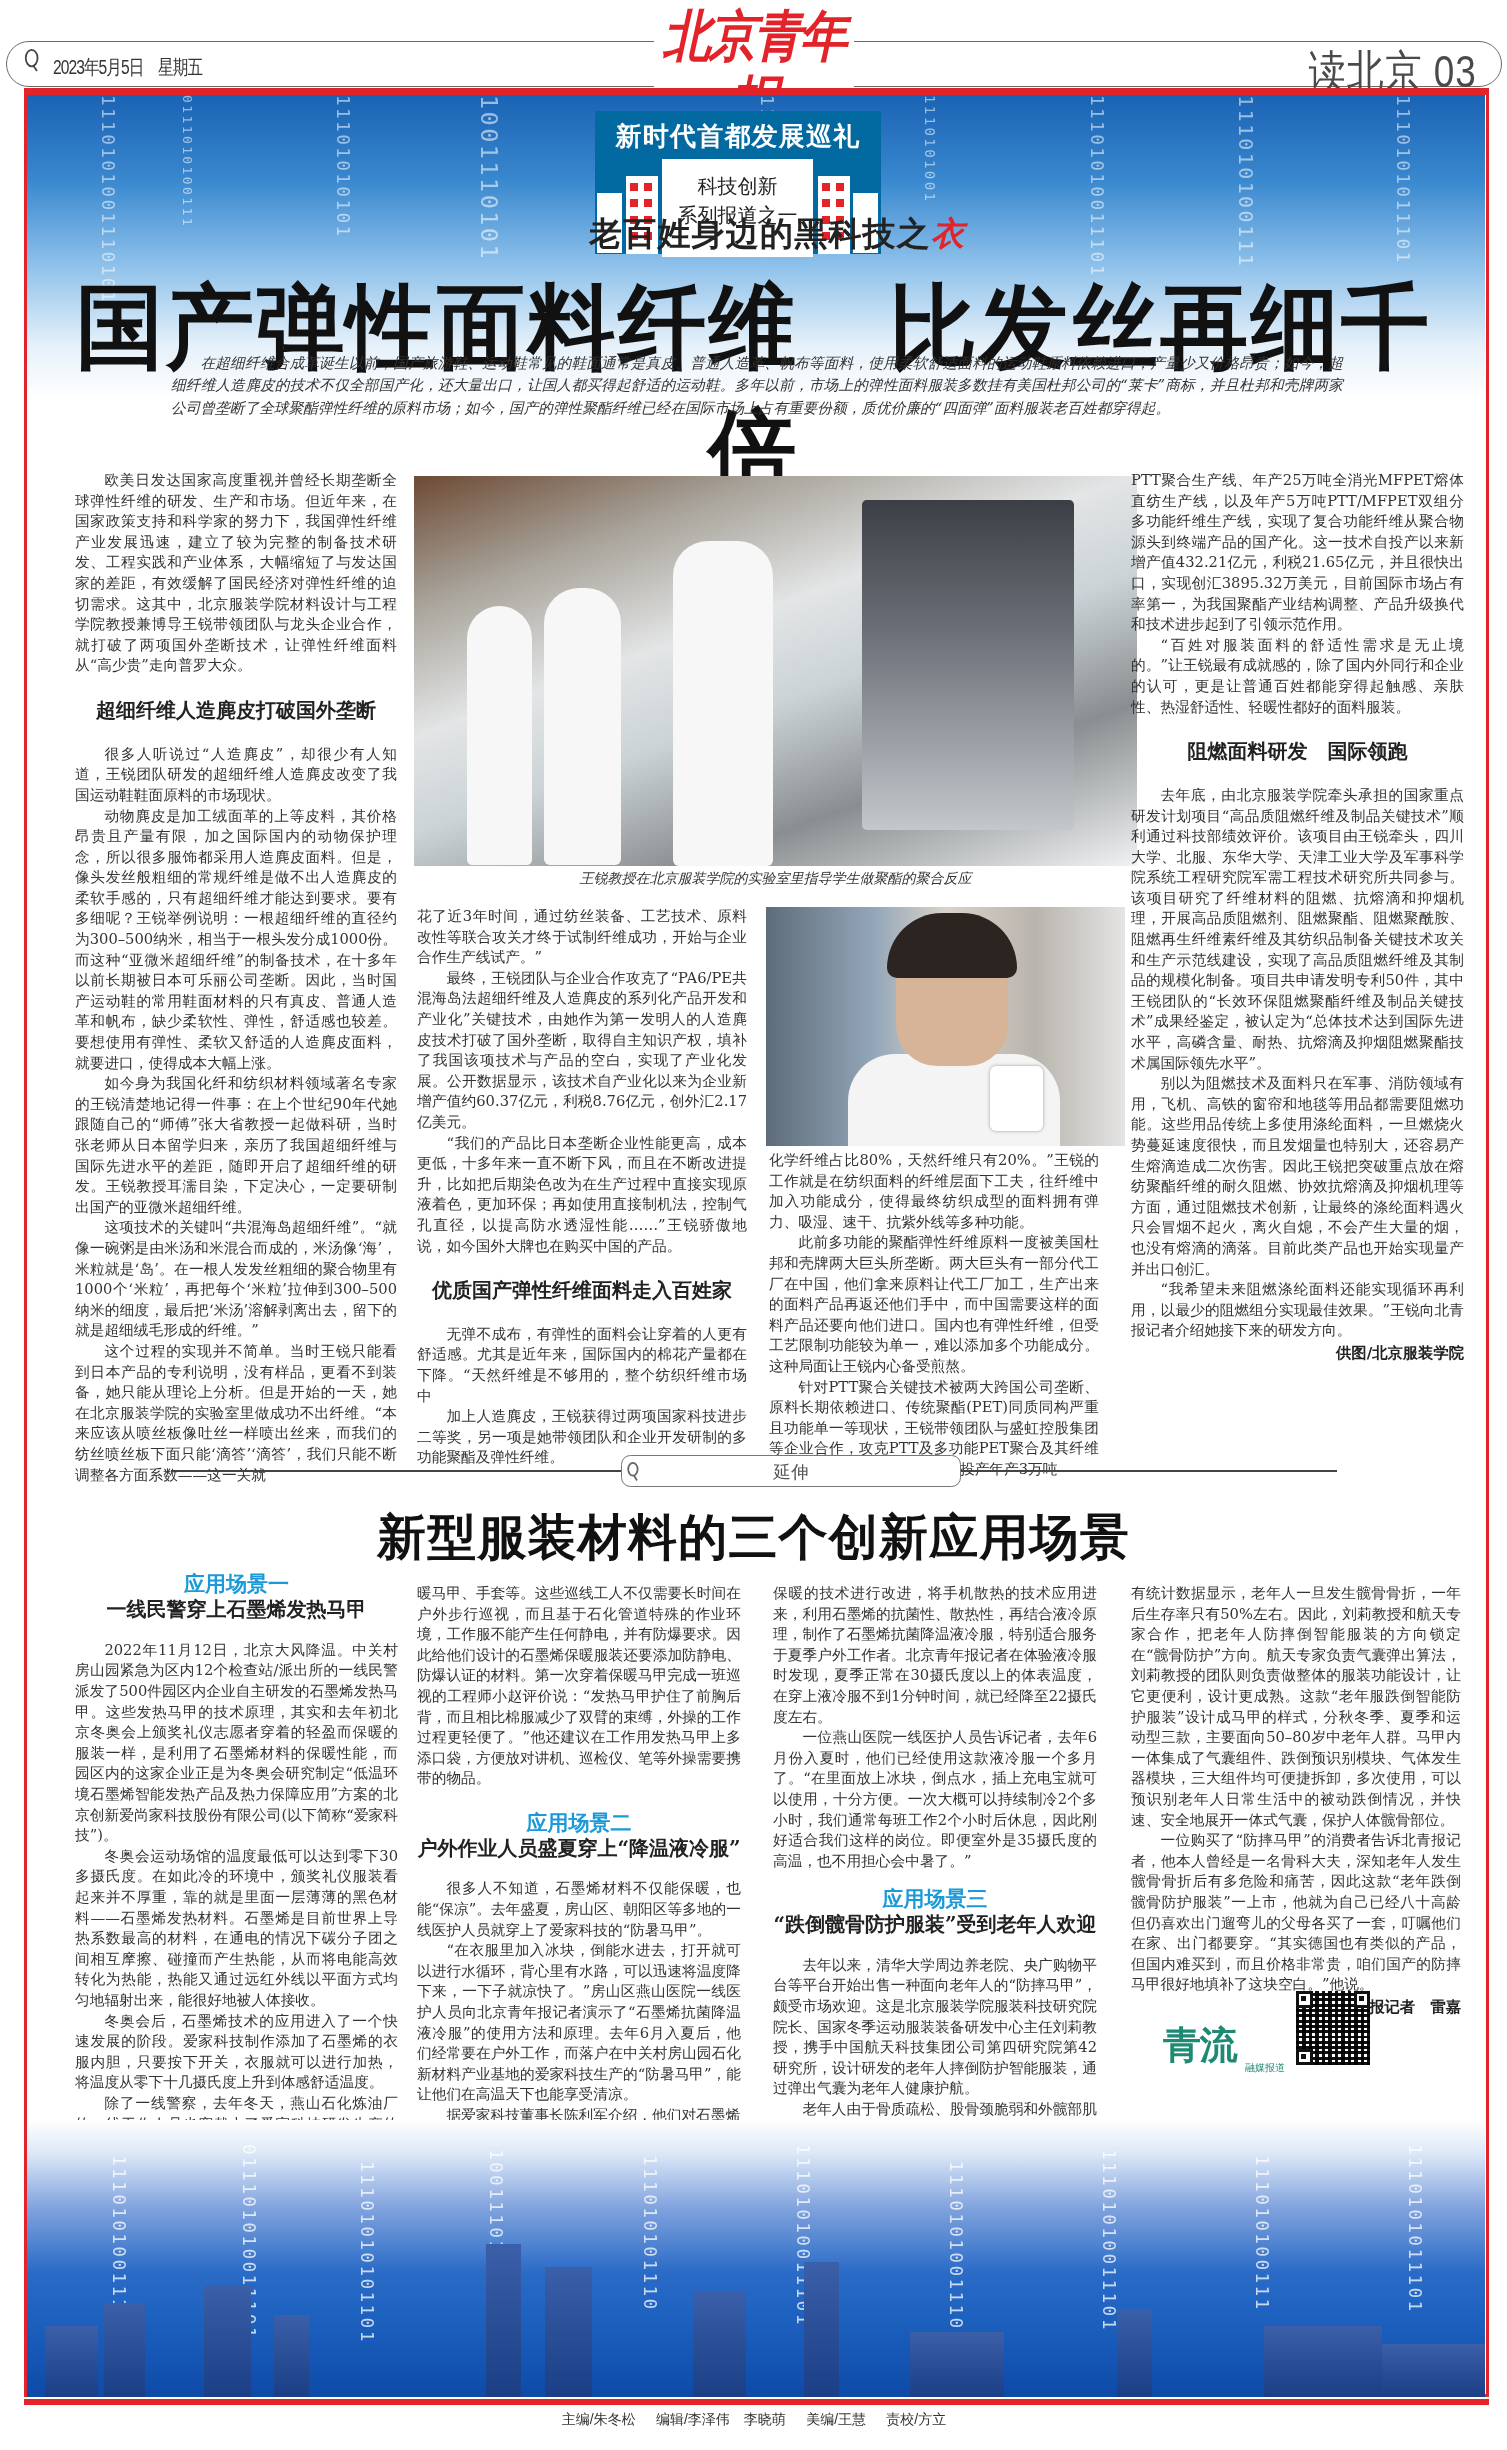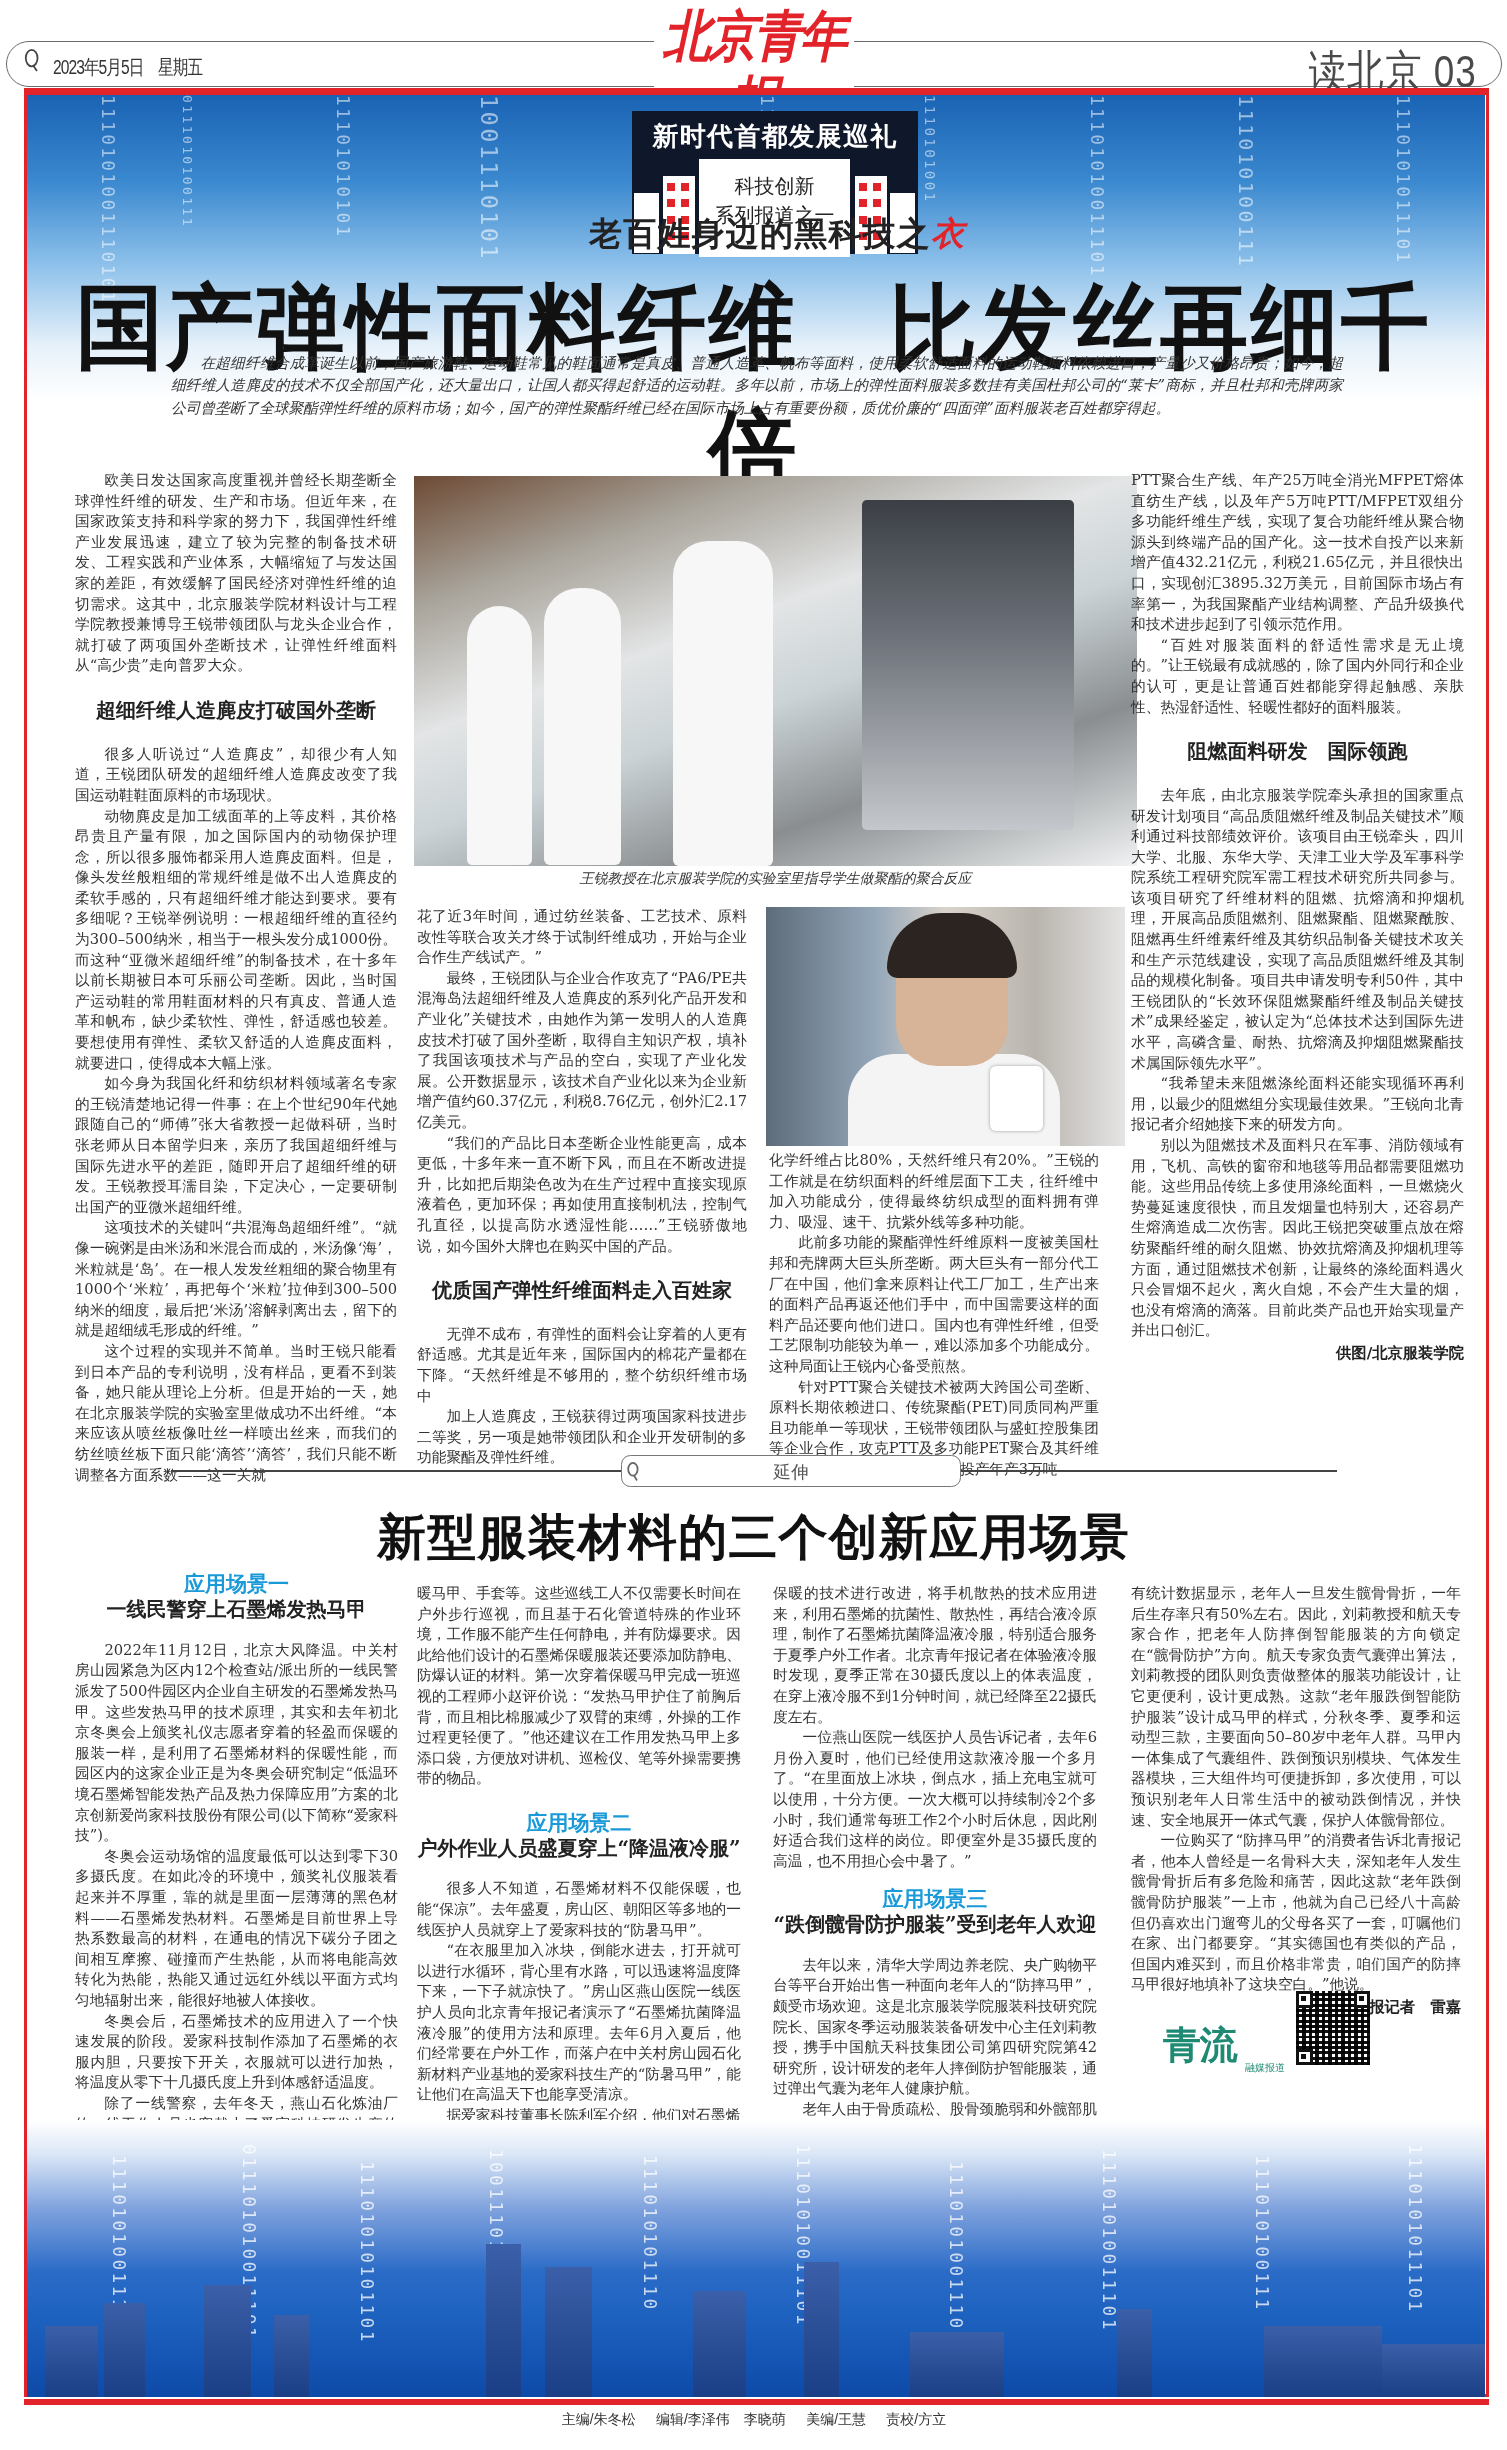--- a/index.html
+++ b/index.html
@@ -21,21 +21,21 @@
     font-size: 45px; color: #4a4a4a; letter-spacing: 1.2px; transform: scaleX(0.82); transform-origin: right; }
 
   
   .frame { position: absolute; left: 23.6px; top: 88px; width: 1465px; height: 2309px; border: 3.5px solid #e2232a; border-top-width: 7px; }
   .hero-bg { position: absolute; left: 27px; top: 95px; width: 1458px; height: 306px;
     background: linear-gradient(180deg, #1a63b4 0%, #3a88cf 28%, #8cc0ea 55%, #e6f1fa 82%, #ffffff 100%); overflow: hidden; }
   .bin-col { position: absolute; top: 0; font-family: "DejaVu Sans Mono", monospace; color: rgba(255,255,255,0.55);
     writing-mode: vertical-rl; font-size: 17.7px; letter-spacing: 2.4px; white-space: nowrap; }
 
   
-  .badge { position: absolute; left: 632px; top: 111px; width: 286px; height: 143px; background: #0f172a; }
+  .badge { position: absolute; left: 595px; top: 111px; width: 286px; height: 143px; background: #0369a1; }
   .badge-top { position: absolute; left: 0; top: 8.2px; width: 100%; text-align: center; font-family: "DejaVu Sans", sans-serif;
     font-weight: bold; font-size: 26px; color: #fff; letter-spacing: 1.2px; }
   .badge-box { position: absolute; left: 67px; top: 48px; width: 151px; height: 98px; background: #fff; text-align: center; }
   .badge-box div { font-family: "DejaVu Serif", serif; font-size: 20px; color: #222; line-height: 29.4px; }
   .badge-box div:first-child { margin-top: 13px; }
   .bld { position: absolute; background: #fff; }
   .win { position: absolute; width: 8.2px; height: 8.2px; background: #e2232a; }
 
   .kicker { position: absolute; left: 589px; top: 212px; font-family: "DejaVu Serif", serif; font-weight: bold; font-size: 33px; color: #222; letter-spacing: 1.2px; }
   .kicker .accent { color: #e2232a; font-style: italic; }
@@ -198,22 +198,22 @@
   <p class="cont">化学纤维占比80%，天然纤维只有20%。”王锐的工作就是在纺织面料的纤维层面下工夫，往纤维中加入功能成分，使得最终纺织成型的面料拥有弹力、吸湿、速干、抗紫外线等多种功能。</p>
   <p>此前多功能的聚酯弹性纤维原料一度被美国杜邦和壳牌两大巨头所垄断。两大巨头有一部分代工厂在中国，他们拿来原料让代工厂加工，生产出来的面料产品再返还他们手中，而中国需要这样的面料产品还要向他们进口。国内也有弹性纤维，但受工艺限制功能较为单一，难以添加多个功能成分。这种局面让王锐内心备受煎熬。</p>
   <p>针对PTT聚合关键技术被两大跨国公司垄断、原料长期依赖进口、传统聚酯(PET)同质同构严重且功能单一等现状，王锐带领团队与盛虹控股集团等企业合作，攻克PTT及多功能PET聚合及其纤维制造关键技术，助力企业建成投产年产3万吨</p>
 </div>
 
 <div class="col" style="left:1131px;top:470px;width:333px;">
   <p class="cont">PTT聚合生产线、年产25万吨全消光MFPET熔体直纺生产线，以及年产5万吨PTT/MFPET双组分多功能纤维生产线，实现了复合功能纤维从聚合物源头到终端产品的国产化。这一技术自投产以来新增产值432.21亿元，利税21.65亿元，并且很快出口，实现创汇3895.32万美元，目前国际市场占有率第一，为我国聚酯产业结构调整、产品升级换代和技术进步起到了引领示范作用。</p>
   <p>“百姓对服装面料的舒适性需求是无止境的。”让王锐最有成就感的，除了国内外同行和企业的认可，更是让普通百姓都能穿得起触感、亲肤性、热湿舒适性、轻暖性都好的面料服装。</p>
   <div class="subhead">阻燃面料研发　国际领跑</div>
   <p>去年底，由北京服装学院牵头承担的国家重点研发计划项目“高品质阻燃纤维及制品关键技术”顺利通过科技部绩效评价。该项目由王锐牵头，四川大学、北服、东华大学、天津工业大学及军事科学院系统工程研究院军需工程技术研究所共同参与。该项目研究了纤维材料的阻燃、抗熔滴和抑烟机理，开展高品质阻燃剂、阻燃聚酯、阻燃聚酰胺、阻燃再生纤维素纤维及其纺织品制备关键技术攻关和生产示范线建设，实现了高品质阻燃纤维及其制品的规模化制备。项目共申请发明专利50件，其中王锐团队的“长效环保阻燃聚酯纤维及制品关键技术”成果经鉴定，被认定为“总体技术达到国际先进水平，高磷含量、耐热、抗熔滴及抑烟阻燃聚酯技术属国际领先水平”。</p>
+  <p>别以为阻燃技术及面料只在军事、消防领域有用，飞机、高铁的窗帘和地毯等用品都需要阻燃功能。这些用品传统上多使用涤纶面料，一旦燃烧火势蔓延速度很快，而且发烟量也特别大，还容易产生熔滴造成二次伤害。因此王锐把突破重点放在熔纺聚酯纤维的耐久阻燃、协效抗熔滴及抑烟机理等方面，通过阻燃技术创新，让最终的涤纶面料遇火只会冒烟不起火，离火自熄，不会产生大量的烟，也没有熔滴的滴落。目前此类产品也开始实现量产并出口创汇。</p>
   <p>“我希望未来阻燃涤纶面料还能实现循环再利用，以最少的阻燃组分实现最佳效果。”王锐向北青报记者介绍她接下来的研发方向。</p>
-  <p>别以为阻燃技术及面料只在军事、消防领域有用，飞机、高铁的窗帘和地毯等用品都需要阻燃功能。这些用品传统上多使用涤纶面料，一旦燃烧火势蔓延速度很快，而且发烟量也特别大，还容易产生熔滴造成二次伤害。因此王锐把突破重点放在熔纺聚酯纤维的耐久阻燃、协效抗熔滴及抑烟机理等方面，通过阻燃技术创新，让最终的涤纶面料遇火只会冒烟不起火，离火自熄，不会产生大量的烟，也没有熔滴的滴落。目前此类产品也开始实现量产并出口创汇。</p>
   <p class="credit">供图/北京服装学院</p>
 </div>
 
 <div class="ext-line"></div>
 <div class="ext-pill">
   <svg class="q" viewBox="0 0 22 34">
     <ellipse cx="10" cy="14" rx="8" ry="11" fill="none" stroke="#666" stroke-width="3"></ellipse>
     <line x1="12" y1="25" x2="17" y2="33" stroke="#666" stroke-width="3"></line>
   </svg>
   <div class="lbl">延伸</div>

